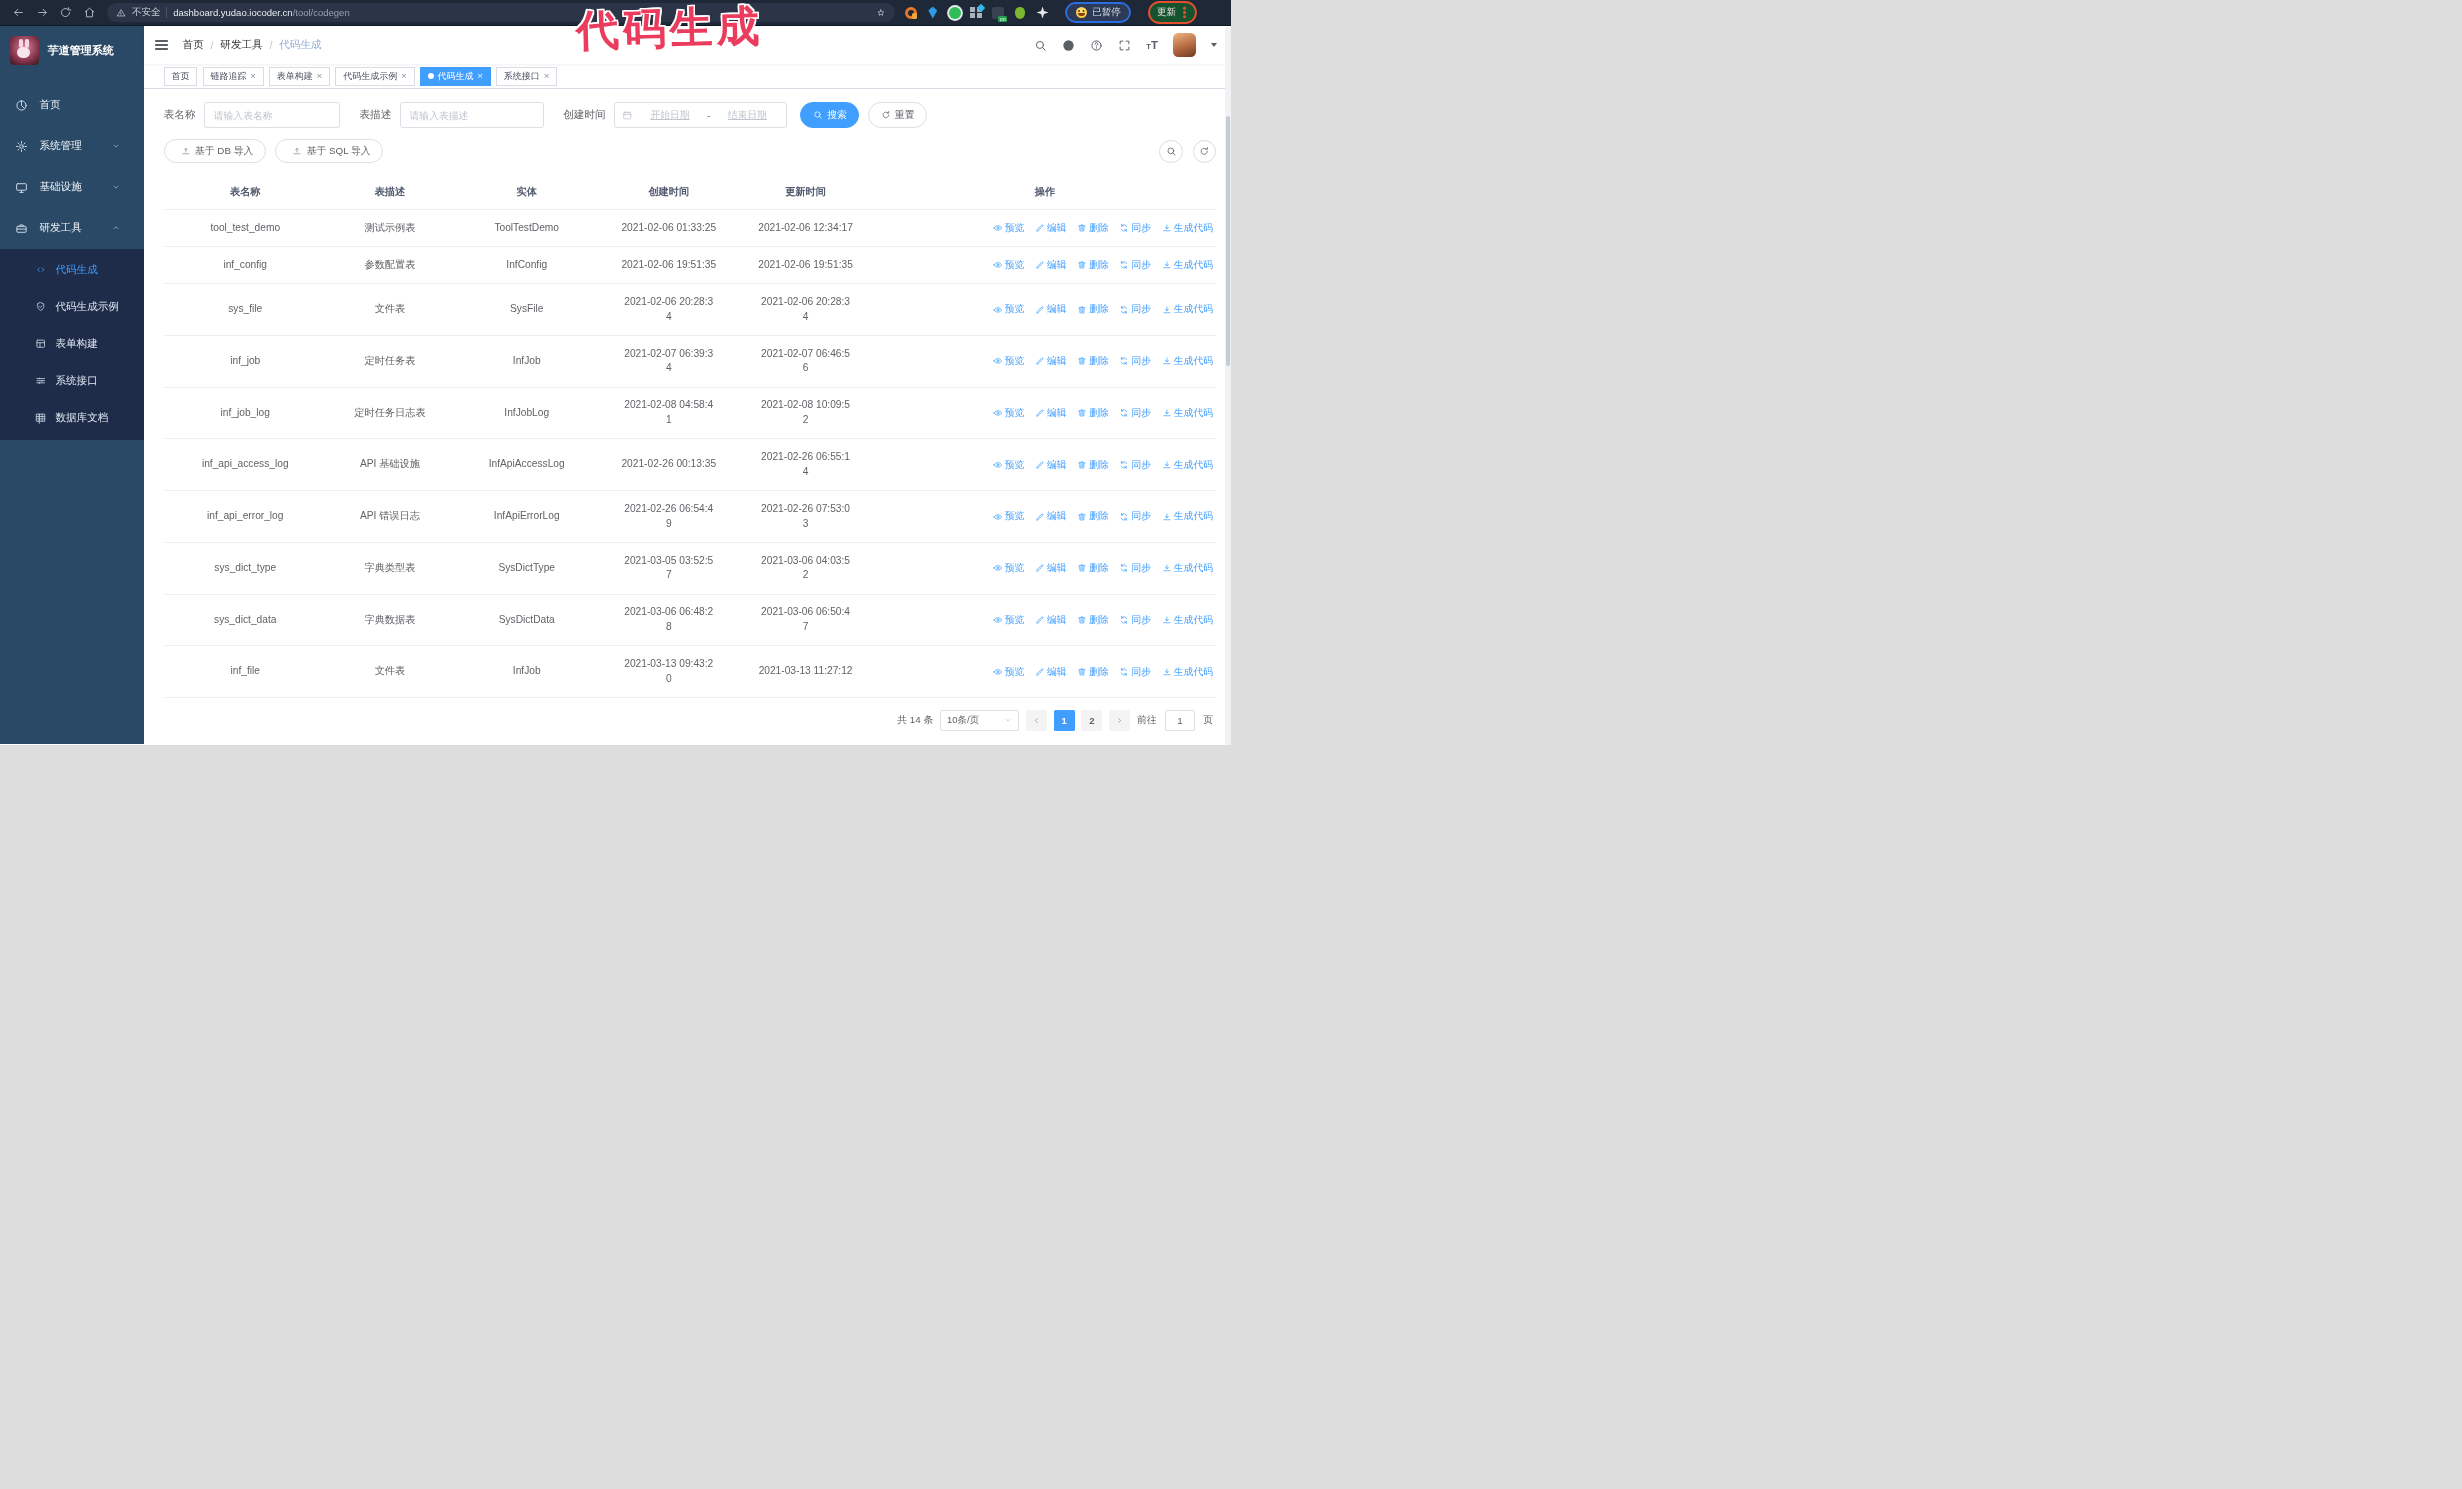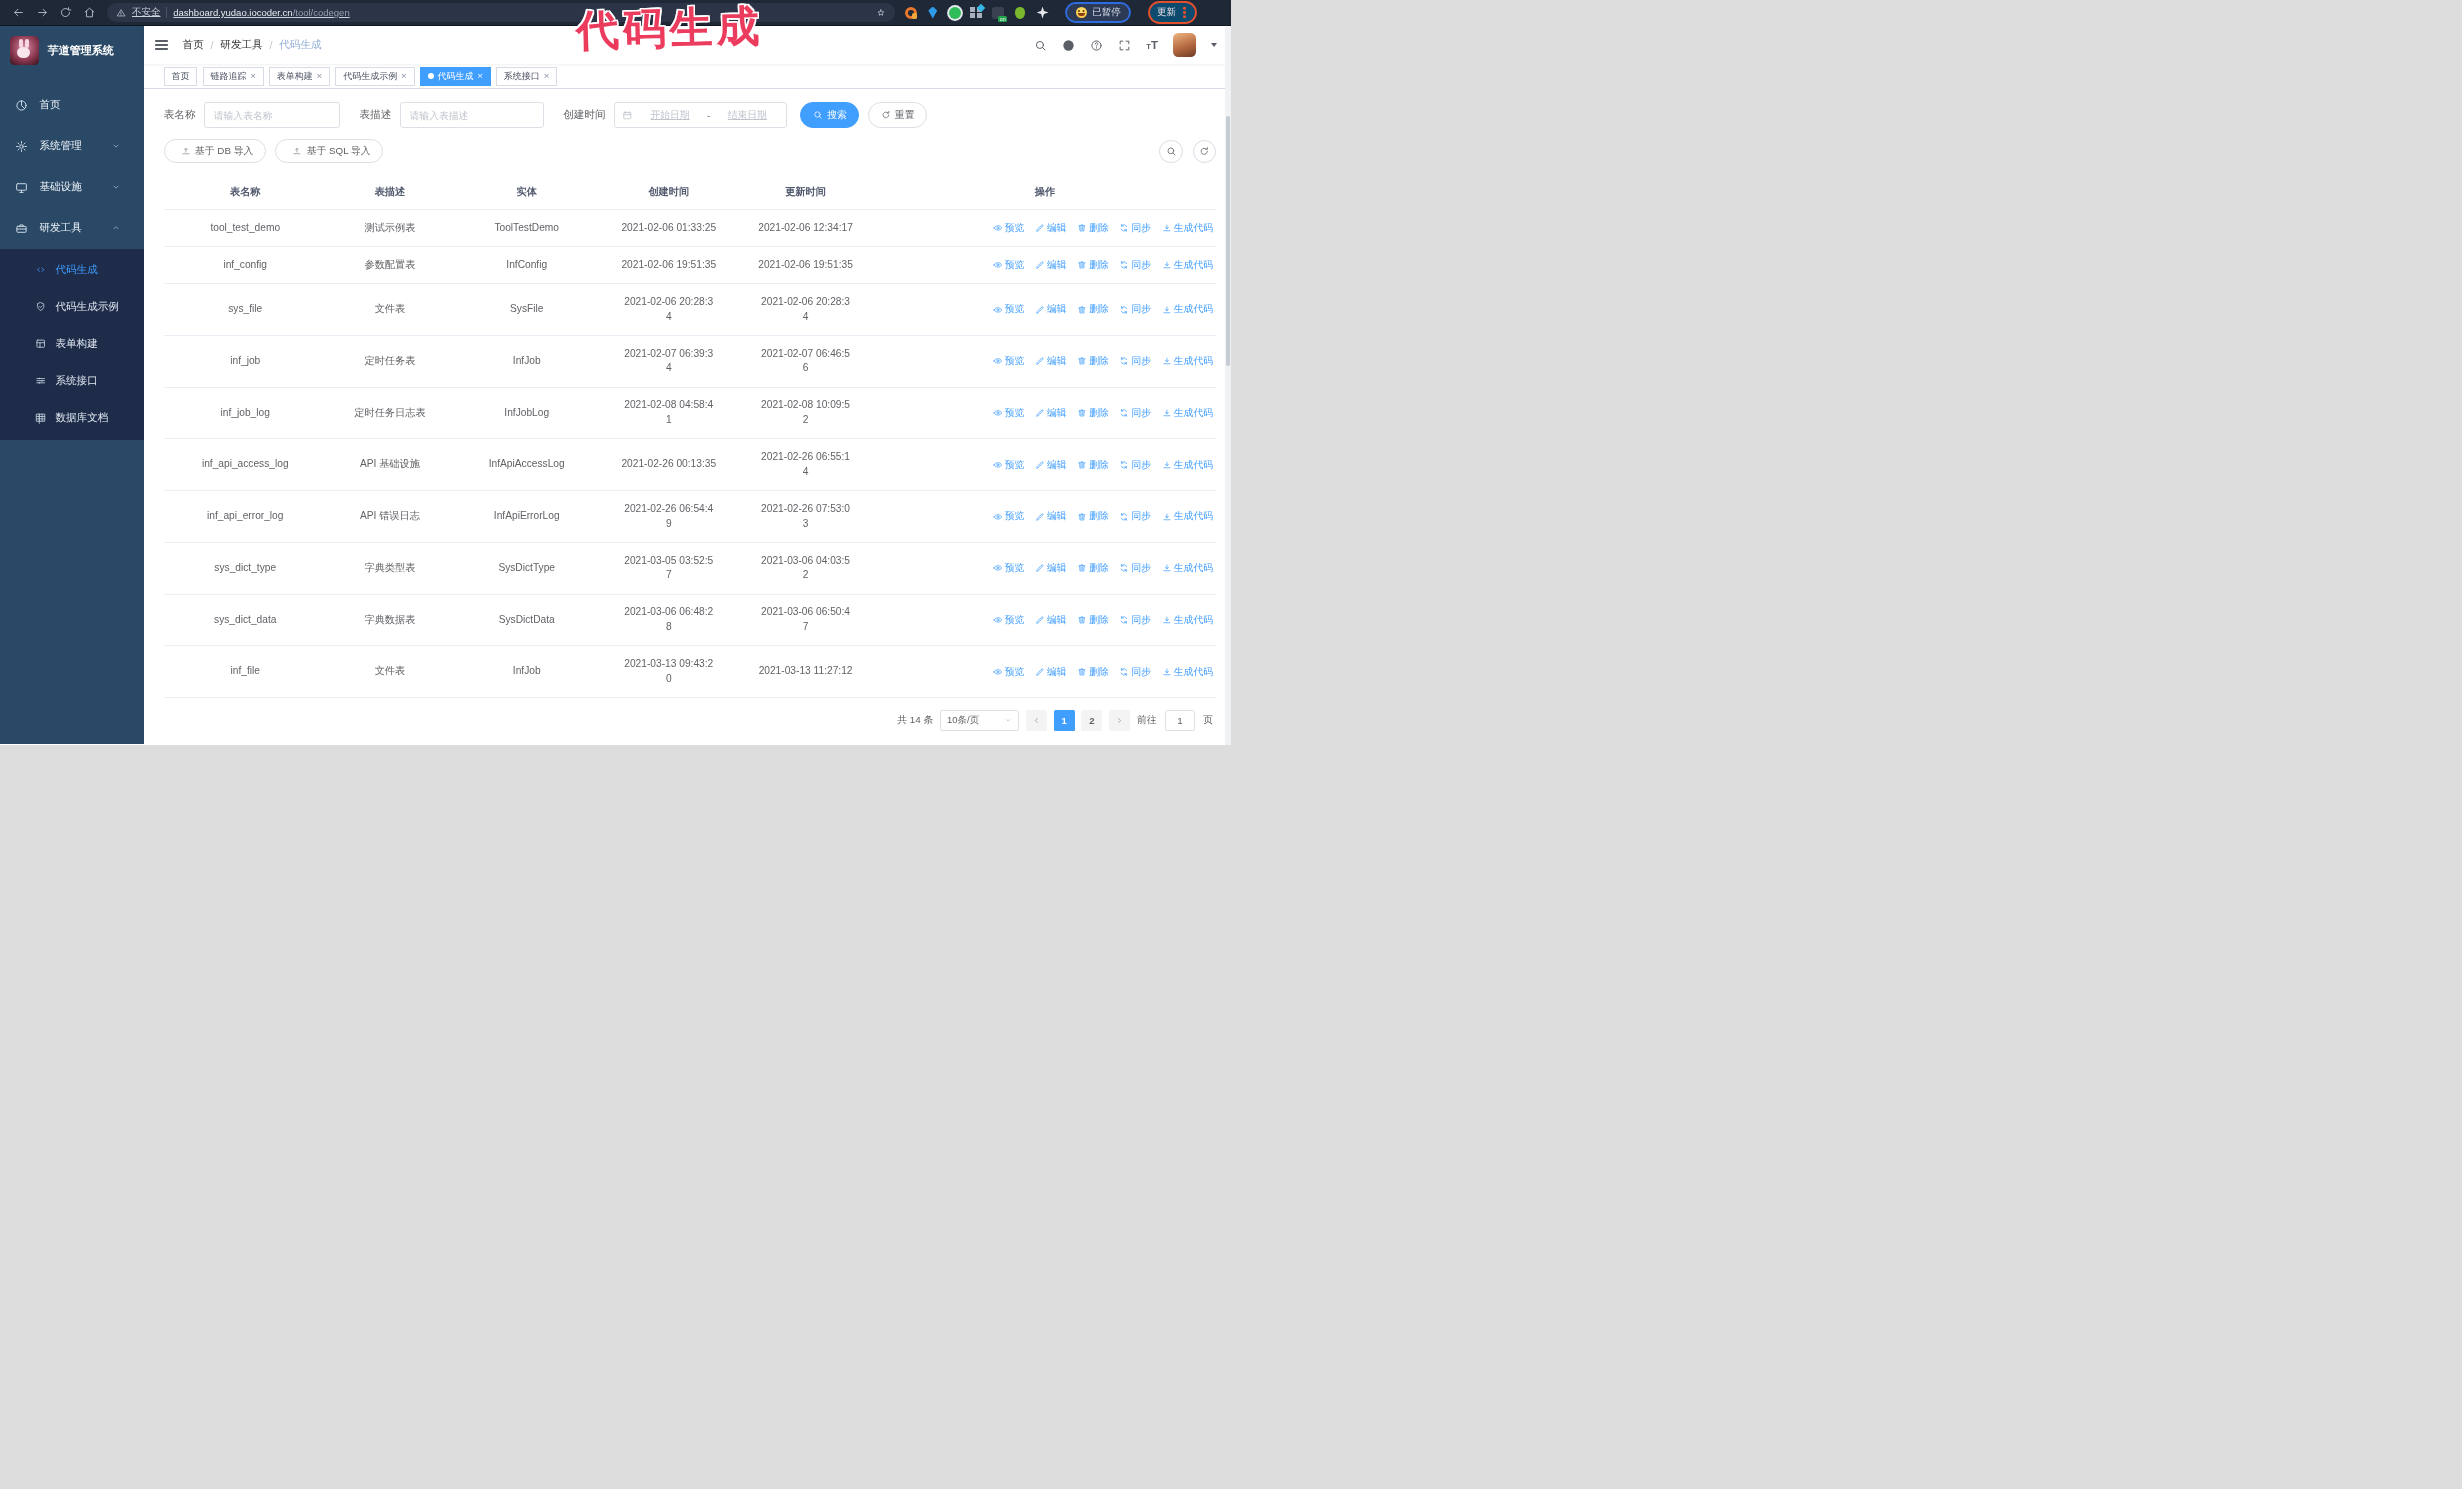--- a/index.html
+++ b/index.html
@@ -4,21 +4,21 @@
 <style>
   * { margin:0; padding:0; box-sizing:border-box; }
   body { font-family:"Liberation Sans","DejaVu Sans",sans-serif; background:#ddd; }
   .screen { width:1231px; height:745px; position:relative; background:#fff; overflow:hidden; }
 
   
   .chrome { height:26px; background:#1e2836; display:flex; align-items:center; padding:0 7.6px; gap:6.8px; border-bottom:0.8px solid #0e1620; }
   .nav-btns { display:flex; align-items:center; gap:10.6px; padding:0 4.5px; }
   .nav-btns .icn { width:13px; height:13px; color:#aeb6c2; }
   .icn svg { width:100%; height:100%; display:block; }
-  .omnibox { flex:0 0 788px; height:19px; background:#2b3547; border-radius:9.8px; display:flex; align-items:center; padding:0 9px; gap:6px; color:#ccd2dc; font-size:9.5px;text-decoration:underline; }
+  .omnibox { flex:0 0 788px; height:19px; background:#2b3547; border-radius:9.8px; display:flex; align-items:center; padding:0 9px; gap:6px; color:#ccd2dc; font-size:9.5px; }
   .omnibox .icn { width:9.8px; height:9.8px; color:#c3c9d4; flex:0 0 auto; }
   .omni-divider { width:0.8px; height:10.6px; background:#4a5468; }
   .url-host { color:#e9ecf2; }
   .url-path { color:#98a1b0; }
   .omni-star { margin-left:auto; }
   .ext-row { display:flex; align-items:center; gap:9.8px; margin-left:3px; }
   .ext { width:12px; height:12px; position:relative; }
   .ext-orange-ring { border:3px solid #e8762c; border-radius:50%; }
   .ext-orange-ring::after { content:""; position:absolute; right:-3px; bottom:-3.8px; width:5.3px; height:6.8px; background:#f0a73c; border-radius:1.5px; }
   .ext-blue-gem { background:#2f9be8; clip-path:polygon(50% 0,100% 34%,50% 100%,0 34%); width:9px; height:12px; margin:0 1.5px; }
@@ -30,21 +30,21 @@
       linear-gradient(#a9b1bf,#a9b1bf) 6.8px 6.8px/5.3px 5.3px no-repeat; }
   .ext-grid-diamond::after { content:""; position:absolute; right:-1.5px; top:-1.5px; width:6px; height:6px; background:#35b8e8; transform:rotate(45deg); }
   .ext-dark-on { background:#3a4150; border-radius:2.3px; }
   .ext-dark-on::after { content:"on"; position:absolute; right:-3px; bottom:-3.8px; background:#21a349; color:#fff; font-size:5.3px; line-height:6.8px; padding:0 1.5px; border-radius:1.5px; }
   .ext-green-alien { background:#7cb82f; border-radius:45% 45% 50% 50%; width:9.8px; height:12px; margin:0 1.5px; }
   .ext-white-puzzle { background:#e6e8ec; clip-path:polygon(50% 0,62% 38%,100% 50%,62% 62%,50% 100%,38% 62%,0 50%,38% 38%); }
   .paused-chip { display:flex; align-items:center; gap:5.3px; height:17.4px; padding:0 8.3px; border-radius:9.8px; background:#2c3a55; box-shadow:0 0 0 1.9px #2e6de0; color:#dde2ea; font-size:9.5px; margin-left:12px; white-space:nowrap; }
   .face { width:11.4px; height:11.4px; border-radius:50%; background:radial-gradient(circle at 50% 35%,#ffe07a,#f5c02e); position:relative; flex:0 0 auto; }
   .face::before { content:""; position:absolute; top:3px; left:2.7px; width:1.9px; height:1.9px; border-radius:50%; background:#5a3b00; box-shadow:4.5px 0 0 #5a3b00; }
   .face::after { content:""; position:absolute; left:2.3px; top:6px; width:6.8px; height:3.4px; border-radius:0 0 6.8px 6.8px; background:#8a3c12; }
-  .update-wrap { display:flex; align-items:center; gap:5.3px; height:19px; padding:0 7.6px; border-radius:10.6px; box-shadow:0 0 0 1.9px #e4502e; background:#0c4a6e; margin-left:13.6px; margin-right:7.6px; }
+  .update-wrap { display:flex; align-items:center; gap:5.3px; height:19px; padding:0 7.6px; border-radius:10.6px; box-shadow:0 0 0 1.9px #e4502e; background:#14532d; margin-left:13.6px; margin-right:7.6px; }
   .update-btn { background:transparent; border:none; color:#e9dee1; font-size:9.5px; font-family:inherit; cursor:pointer; }
   .kebab { width:2.7px; height:2.7px; border-radius:50%; background:#e4502e; box-shadow:0 4.2px 0 #e4502e,0 -4.2px 0 #e4502e; margin:0 1.5px; }
 
   
   .app { display:flex; height:718px; }
   .sidebar { flex:0 0 144px; background:#2a4966; color:#eef3f8; overflow:hidden; }
   .logo { height:48px; display:flex; align-items:center; gap:9px; padding:0 9.8px; }
   .logo-img { width:29px; height:29px; border-radius:4.5px; background:radial-gradient(circle at 50% 40%,#d98ba6 0%,#8c3a52 55%,#351019 100%); position:relative; flex:0 0 auto; }
   .logo-img::before { content:""; position:absolute; top:3.8px; left:9px; width:3.8px; height:9px; background:#f6d7e2; border-radius:2.3px; box-shadow:6px 0 0 #f6d7e2; }
   .logo-img::after { content:""; position:absolute; top:11.4px; left:7.6px; width:13px; height:11.4px; background:#f8e6ec; border-radius:50%; }

